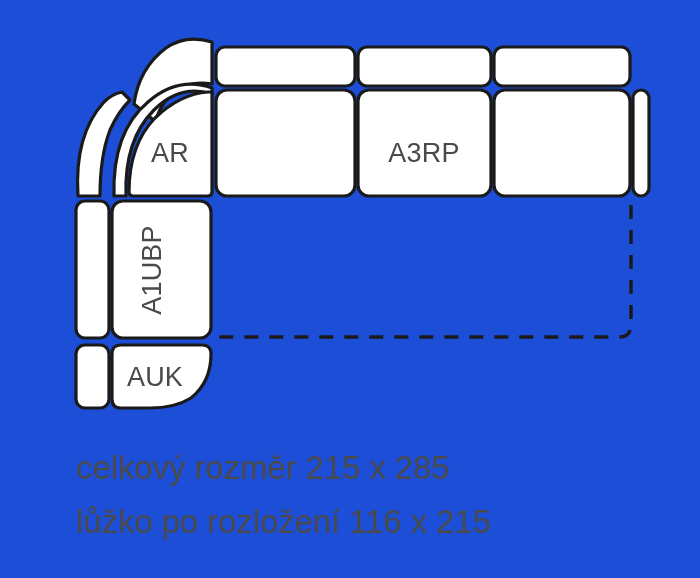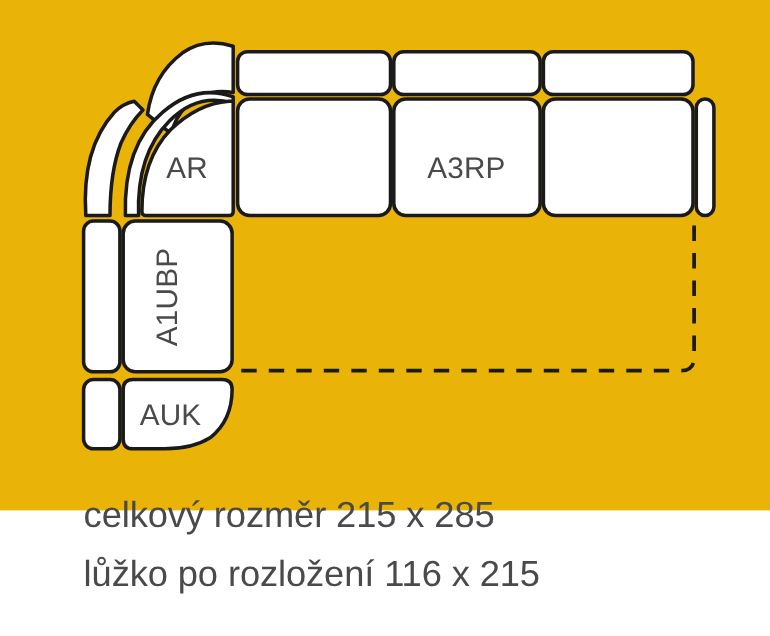--- a/index.html
+++ b/index.html
@@ -9,22 +9,22 @@
   }
   body {
     width: 700px;
     height: 578px;
     font-family: "Liberation Sans", sans-serif;
     overflow: hidden;
   }
   #page {
     position: relative;
     width: 700px;
-    height: 464px;
-    background: #eab308;
+    height: 578px;
+    background: #1d4ed8;
   }
   #diagram {
     position: absolute;
     left: 0;
     top: 0;
     width: 700px;
     height: 578px;
     display: block;
   }
   .module-shape {

